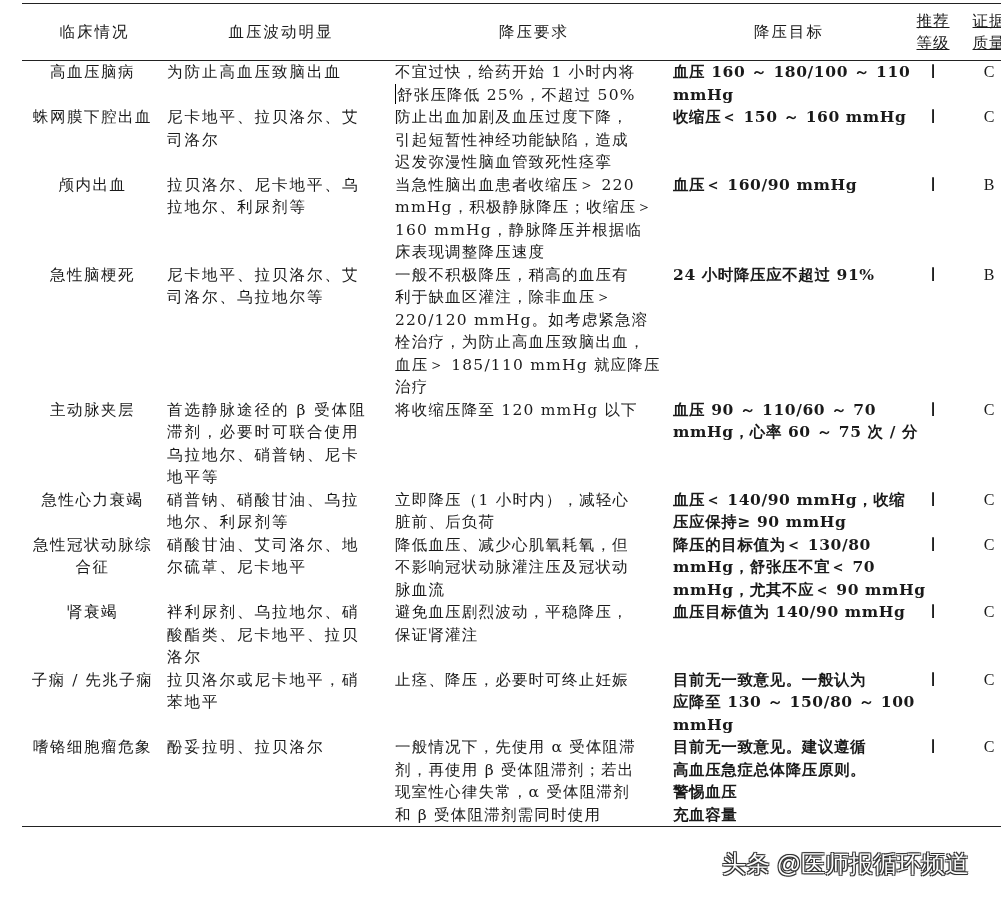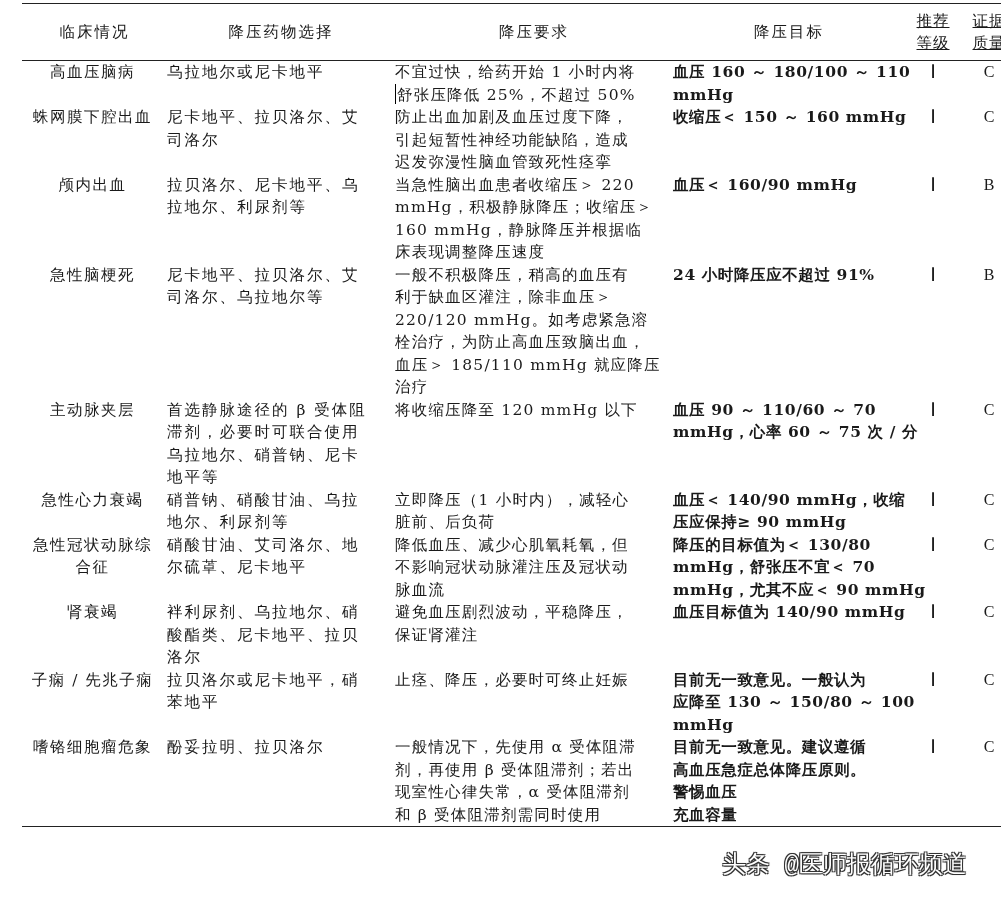--- a/index.html
+++ b/index.html
@@ -70,21 +70,21 @@
       width: 1px;
       height: 20px;
       background: #000;
       vertical-align: -4px;
       margin-right: 1px;
     }
     .watermark {
       position: absolute;
       left: 722px;
       top: 848px;
-      font-family: Liberation Mono, monospace;
+      font-family: Liberation Sans, sans-serif;
       font-size: 24px;
       color: #ffffff;
       letter-spacing: 0px;
       text-shadow:
         -1px -1px 0 #333, 1px -1px 0 #333,
         -1px 1px 0 #333, 1px 1px 0 #333,
         0 0 2px #555;
       pointer-events: none;
       white-space: nowrap;
     }
@@ -98,40 +98,40 @@
       <col style="width:145px">
       <col style="width:228px">
       <col style="width:278px">
       <col style="width:232px">
       <col style="width:56px">
       <col style="width:56px">
     </colgroup>
     <thead>
       <tr>
         <th>临床情况</th>
-        <th>降压药物选择</th>
+        <th>血压波动明显</th>
         <th>降压要求</th>
         <th>降压目标</th>
         <th class="small">
           <span class="cell-line">推荐</span>
           <span class="cell-line">等级</span>
         </th>
         <th class="small">
           <span class="cell-line">证据</span>
           <span class="cell-line">质量</span>
         </th>
       </tr>
     </thead>
     <tbody id="table-body">
         <tr>
           <td class="col1">
             <span class="cell-line">高血压脑病</span>
           </td>
           <td class="col2">
-            <span class="cell-line">乌拉地尔或尼卡地平</span>
+            <span class="cell-line">为防止高血压致脑出血</span>
           </td>
           <td class="col3">
             <span class="cell-line">不宜过快，给药开始 1 小时内将</span>
             <span class="cell-line"><span class="cursor"></span>舒张压降低 25%，不超过 50%</span>
           </td>
           <td class="col4">
             <span class="cell-line">血压 160 ～ 180/100 ～ 110</span>
             <span class="cell-line">mmHg</span>
           </td>
           <td class="center"><span class="grade">Ⅰ</span></td>

